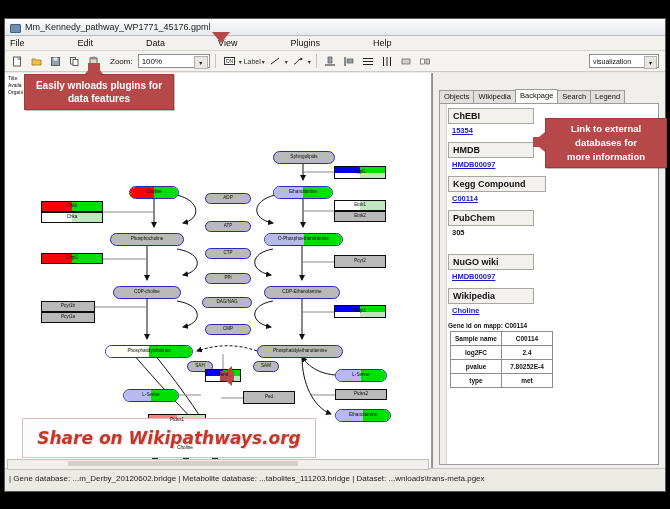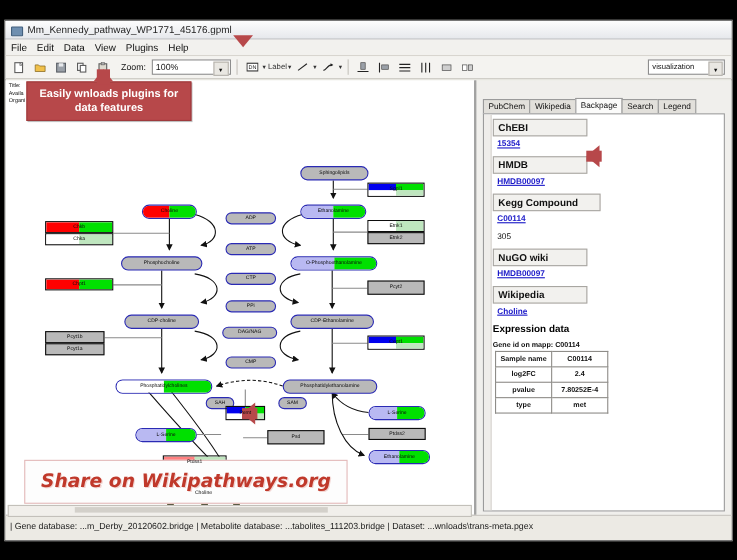--- a/index.html
+++ b/index.html
@@ -10,21 +10,21 @@
   .window{position:absolute;left:4px;top:18px;width:662px;height:474px;background:#eceae4;
           border:1px solid #5a5a5a;box-sizing:border-box;}
   .titlebar{height:17px;background:linear-gradient(#fdfdfd,#e6e8ec);border-bottom:1px solid #b8bcc2;
             display:flex;align-items:center;padding:0 4px;box-sizing:border-box;}
   .titlebar .tb-ico{width:11px;height:11px;margin-right:5px;position:relative;}
   .titlebar .tb-ico:before{content:"";position:absolute;left:1px;top:2px;width:9px;height:7px;
             background:#6f8fb0;border:1px solid #44617f;border-radius:1px;}
   .tb-title{font-size:9px;color:#1c1c1c;white-space:nowrap;}
 
   .menubar{height:15px;background:#f2f1ee;border-bottom:1px solid #d8d5cf;display:flex;align-items:center;
-           padding-left:5px;box-sizing:border-box;}
+           padding-left:5px;box-sizing:border-box;gap:44px;}
   .menubar span{font-size:9px;color:#101010;margin-right:9px;cursor:default;}
 
   .toolbar{height:21px;background:#f4f3f0;border-bottom:1px solid #cdcac4;display:flex;align-items:center;
            padding-left:4px;box-sizing:border-box;gap:2px;}
   .tbtn{width:15px;height:15px;border:1px solid transparent;display:flex;align-items:center;justify-content:center;
         font-size:9px;color:#3a3a3a;}
   .zoomlabel{font-size:8px;margin:0 3px 0 6px;color:#111;}
   .zoomcombo{width:72px;height:14px;background:#fff;border:1px solid #8d8d8d;display:flex;align-items:center;
              font-size:8px;padding-left:3px;box-sizing:border-box;position:relative;color:#111;}
   .zoomcombo .arw{position:absolute;right:1px;top:1px;width:12px;height:11px;background:#e9e7e2;
@@ -58,21 +58,21 @@
   .tab{font-size:7.5px;padding:1px 4px 2px 4px;border:1px solid #9b9b9b;background:#e2e0db;color:#111;
        margin-right:-1px;}
   .tab.active{background:#fbfbfa;border-bottom-color:#fbfbfa;font-weight:normal;padding-bottom:3px;}
   .tabpanel{position:absolute;left:6px;top:30px;right:6px;bottom:4px;background:#ffffff;border:1px solid #9b9b9b;
             overflow:hidden;}
   .bp-scroll{position:absolute;left:0;top:0;width:6px;bottom:0;background:#efedea;border-right:1px solid #d8d5d0;}
   .bp-inner{position:absolute;left:8px;right:2px;top:4px;bottom:0;}
   .dbbox{width:86px;border:1px solid #a8a6a1;background:#f2f1ee;font-size:9px;font-weight:bold;color:#111;
          padding:2px 4px;box-sizing:border-box;margin-bottom:2px;}
   .dblink{font-size:7.5px;color:#1a18c8;text-decoration:underline;font-weight:bold;margin:0 0 7px 4px;display:block;}
-  .dbplain{font-size:7.5px;color:#111;margin:0 0 7px 4px;display:block;font-weight:normal;}
+  .dbplain{font-size:7.5px;color:#111;margin:0 0 17px 4px;display:block;font-weight:bold;}
   .exphdr{font-size:9px;font-weight:bold;color:#000;margin:2px 0 6px 0;}
   .geneid{font-size:6.5px;font-weight:bold;color:#111;margin-bottom:2px;}
   table.exp{border-collapse:collapse;margin-left:2px;}
   table.exp td{border:1px solid #8e8c88;font-size:6.5px;font-weight:bold;color:#111;text-align:center;
                padding:2px 3px;height:9px;min-width:44px;background:#fff;}
 
   
   .node{position:absolute;box-sizing:border-box;display:flex;align-items:center;justify-content:center;
         font-size:4.6px;color:#0b0b0b;text-align:center;line-height:1;}
   .met{border:1px solid #2a2ab4;border-radius:99px;background:#b9b9b9;}
@@ -473,49 +473,49 @@
               <div class="half hr" style="background: rgb(191, 230, 191);"></div>
               <span class="lab">Ptdss1</span>
             </div>
           </div>
 
       </div>
 
       <div class="right-pane">
 
         <div class="tabs">
-          <div class="tab">PubChem</div>
+          <div class="tab">Objects</div>
           <div class="tab">Wikipedia</div>
           <div class="tab active">Backpage</div>
           <div class="tab">Search</div>
           <div class="tab">Legend</div>
         </div>
 
         <div class="tabpanel">
           <div class="bp-scroll"></div>
           <div class="bp-inner">
 
             <div class="dbbox">ChEBI</div>
             <a class="dblink">15354</a>
 
             <div class="dbbox">HMDB</div>
             <a class="dblink">HMDB00097</a>
 
             <div class="dbbox" style="width:98px">Kegg Compound</div>
             <a class="dblink">C00114</a>
 
+            <div class="dbbox">PubChem</div>
             <span class="dbplain">305</span>
 
             <div class="dbbox">NuGO wiki</div>
             <a class="dblink">HMDB00097</a>
 
             <div class="dbbox">Wikipedia</div>
             <a class="dblink">Choline</a>
 
-            <div class="exphdr">Expression data</div>
             <div class="geneid">Gene id on mapp: C00114</div>
 
             <table class="exp">
               <tbody>
                   <tr>
                 <td>Sample name</td>
                 <td>C00114</td>
               </tr>
               <tr>
                 <td>log2FC</td>
@@ -548,20 +548,25 @@
 
   <div class="tri tri-down" style="left:212px;top:32px;"></div>
 
   <div class="callout" style="left:24px;top:74px;width:148px;height:34px;font-size:10px;">
     <span>Easily wnloads plugins for</span>
     <span>data features</span>
   </div>
   <div class="tri tri-up" style="left:85px;top:63px;"></div>
   <div class="stem" style="left:88px;top:63px;width:12px;height:14px;"></div>
 
+  <div class="callout" style="left:545px;top:118px;width:120px;height:48px;font-size:9.5px;line-height:14px;">
+    <span>Link  to external</span>
+    <span>databases  for</span>
+    <span>more information</span>
+  </div>
   <div class="tri tri-left" style="left:533px;top:132px;"></div>
   <div class="stem" style="left:533px;top:137px;width:14px;height:10px;"></div>
 
   <div class="tri tri-left" style="left:220px;top:366px;"></div>
   <div class="stem" style="left:220px;top:371px;width:14px;height:10px;"></div>
 
   <div class="sharebox">
     <span>Share on Wikipathways.org</span>
   </div>
 

